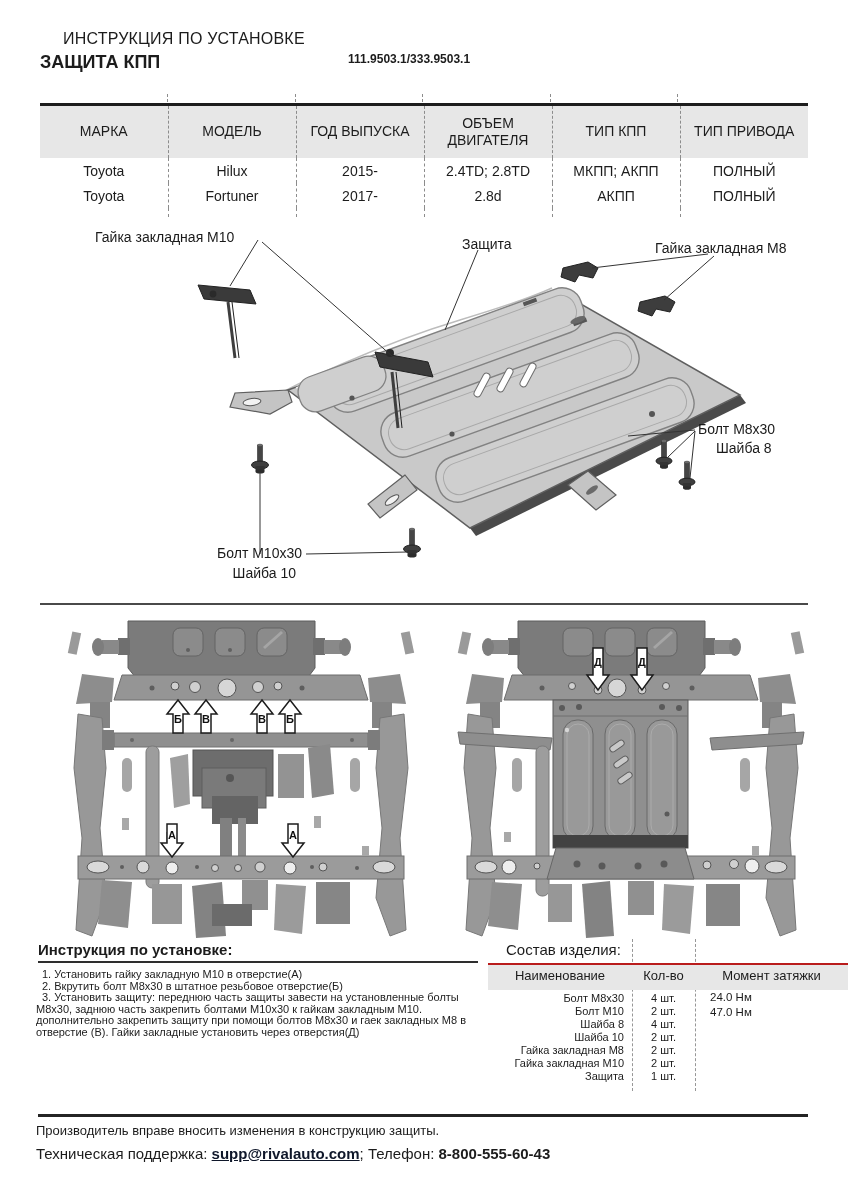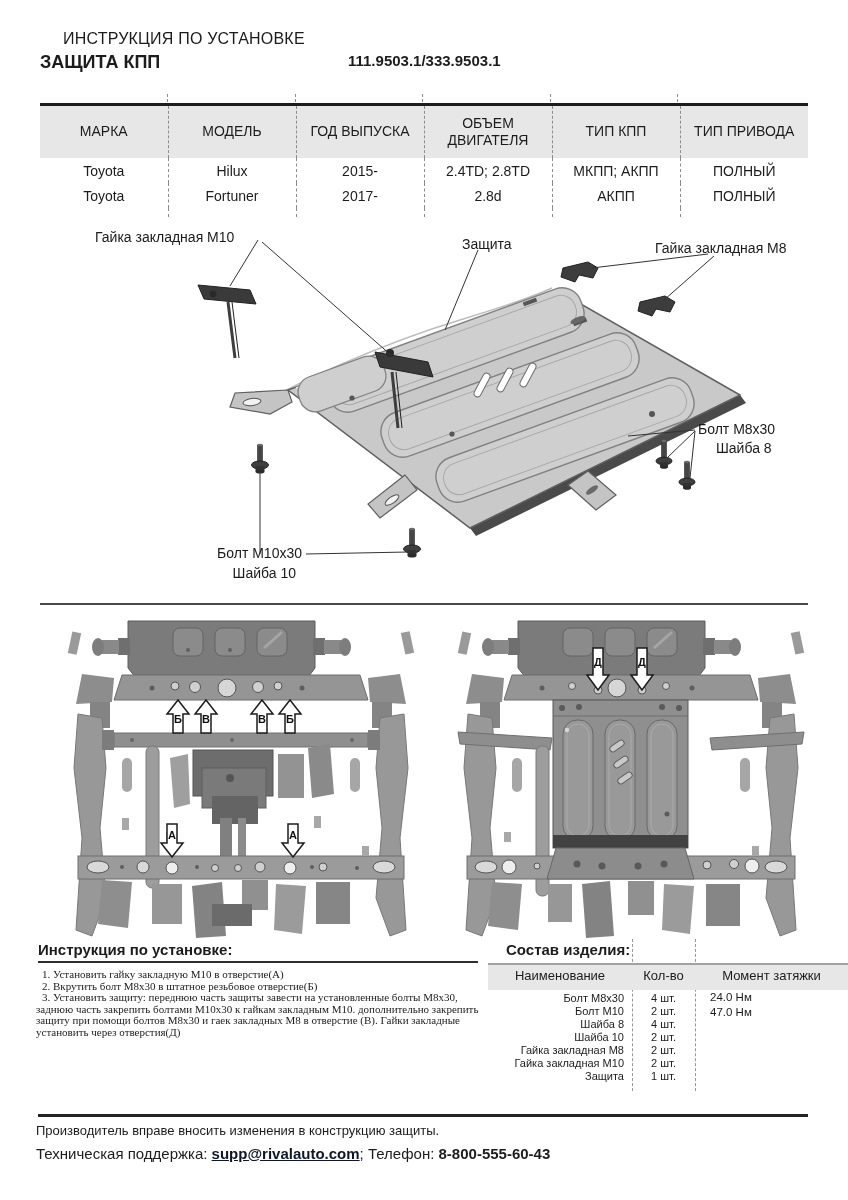--- a/index.html
+++ b/index.html
@@ -1,43 +1,43 @@
 <!DOCTYPE html>
 <html><head>
 <meta charset="utf-8">
 <style>
   html,body{margin:0;padding:0;background:#fff;}
   .page{position:relative;width:848px;height:1200px;background:#ffffff;overflow:hidden;
         font-family:"Liberation Sans",sans-serif;color:#1c1c1c;}
   .abs{position:absolute;}
   .doc-type{left:40px;top:30px;font-size:16px;letter-spacing:.2px;margin-left:23px;}
   .product{left:40px;top:52px;font-size:18px;font-weight:bold;}
-  .partnum{left:348px;top:52px;font-size:15px;font-weight:bold;}
+  .partnum{left:348px;top:52px;font-size:12px;font-weight:bold;}
   
   .vt-wrap{left:40px;top:103px;width:768px;}
   table.vt{border-collapse:collapse;table-layout:fixed;width:768px;border-top:3px solid #1d1d1d;}
   table.vt th{background:#e7e7e7;height:52px;font-weight:normal;font-size:14px;line-height:1.25;}
   table.vt td{height:25px;font-size:14px;text-align:center;}
   table.vt th,table.vt td{border-right:1px dashed #8c8c8c;padding:0 4px;text-align:center;}
   table.vt th:last-child,table.vt td:last-child{border-right:none;}
   table.vt tr.spacer td{height:9px;}
   .vt-tick{position:absolute;top:-9px;height:8px;width:0;border-left:1px dashed #8c8c8c;}
   
   .divider{left:40px;top:603px;width:768px;height:2px;background:#4a4a4a;}
   .foot-line{left:38px;top:1114px;width:770px;height:3px;background:#242424;}
   
   .instr-title{left:38px;top:941px;font-size:15px;font-weight:bold;text-align:center;}
   .instr-underline{left:38px;top:961px;width:440px;height:2px;background:#2e2e2e;}
   .instr-steps{left:36px;top:969px;width:450px;font-size:11px;line-height:11.6px;}
-  .instr-steps p{margin:0;text-indent:6px;font-family:Liberation Serif, serif;}
+  .instr-steps p{margin:0;text-indent:6px;}
   
   .parts{left:488px;top:935px;width:360px;height:160px;}
   .parts .dash{position:absolute;top:4px;height:152px;width:0;border-left:1px dashed #979797;}
-  .parts-title{position:absolute;left:18px;top:6px;font-size:15px;font-weight:bold;}
-  .parts-head{position:absolute;left:0;top:28px;width:360px;height:25px;background:#e7e7e7;border-top:2px solid #a3a3a3;}
+  .parts-title{position:absolute;left:18px;top:6px;font-size:15px;font-weight:normal;}
+  .parts-head{position:absolute;left:0;top:28px;width:360px;height:25px;background:#e7e7e7;border-top:2px solid #b91c1c;}
   .ph-cell{position:absolute;top:3px;font-size:13px;text-align:center;}
   .p-name{position:absolute;width:136px;text-align:right;font-size:11px;line-height:13px;}
   .p-qty{position:absolute;left:144px;width:63px;text-align:center;font-size:11px;line-height:13px;}
   .p-trq{position:absolute;left:222px;font-size:11.5px;line-height:13px;}
   
   .foot1{left:36px;top:1123px;font-size:13px;}
   .foot2{left:36px;top:1145px;font-size:15px;}
   .email{color:#0f172a;font-weight:bold;text-decoration:underline;}
   .bold{font-weight:bold;}
   svg text{font-family:"Liberation Sans",sans-serif;}

